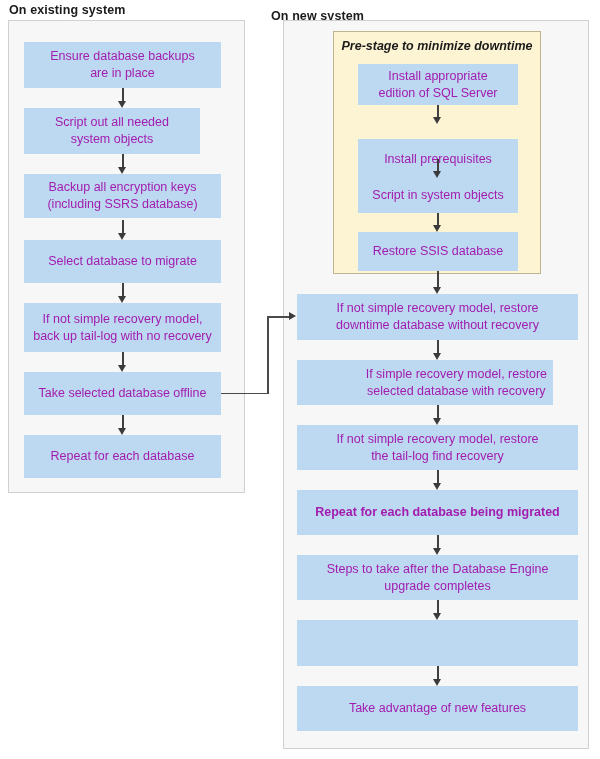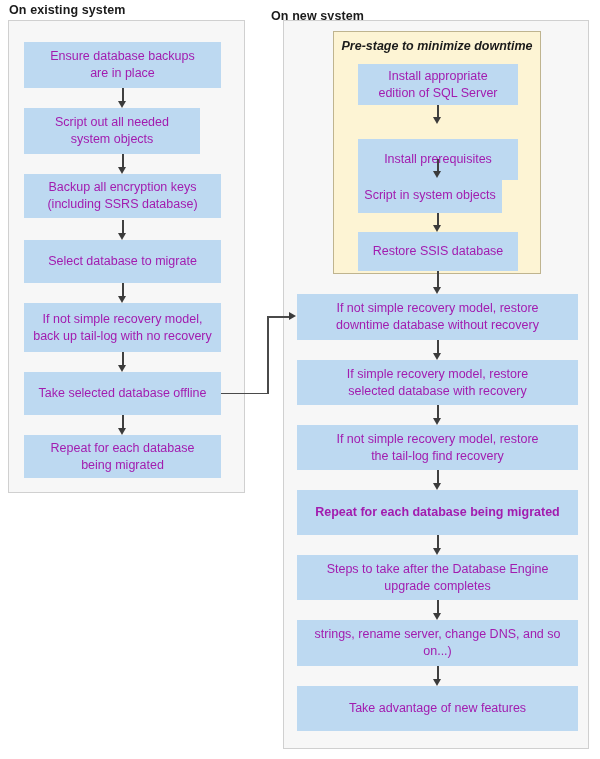--- a/index.html
+++ b/index.html
@@ -197,21 +197,20 @@
     </span>
   </div>
   <div class="arrow-v" style="left:118px; top:415px; height:20px;">
     <div class="shaft" style="height:13px;"></div>
       <div class="head"></div>
   </div>
 
   <div class="node" style="left:24px; top:435px; width:197px; height:43px;">
     <span>
       <span>Repeat for each database</span>
-      <span>being migrated</span>
     </span>
   </div>
 
   <div class="conn-seg" style="left:221px; top:392.5px; width:48px; height:1.6px;"></div>
   <div class="conn-seg" style="left:267.4px; top:316px; width:1.6px; height:77px;"></div>
   <div class="conn-seg" style="left:267.4px; top:316px; width:22px; height:1.6px;"></div>
   <div class="conn-head" style="left:289px; top:312.3px;"></div>
 
   <div class="node" style="left:358px; top:64px; width:160px; height:41px;">
     <span>
@@ -227,21 +226,21 @@
   <div class="node" style="left:358px; top:124px; width:160px; height:41px;margin-top:15px;">
     <span>
       <span>Install prerequisites</span>
     </span>
   </div>
   <div class="arrow-v" style="left:433px; top:159px; height:19px;">
     <div class="shaft" style="height:12px;"></div>
       <div class="head"></div>
   </div>
 
-  <div class="node" style="left:358px; top:178px; width:144px; height:35px;">
+  <div class="node" style="left:358px; top:178px; width:160px; height:35px;">
     <span>
       <span>Script in system objects</span>
     </span>
   </div>
   <div class="arrow-v" style="left:433px; top:213px; height:19px;">
     <div class="shaft" style="height:12px;"></div>
       <div class="head"></div>
   </div>
 
   <div class="node" style="left:358px; top:232px; width:160px; height:39px;">
@@ -258,21 +257,21 @@
     <span>
       <span>If not simple recovery model, restore</span>
       <span>downtime database without recovery</span>
     </span>
   </div>
   <div class="arrow-v" style="left:433px; top:340px; height:20px;">
     <div class="shaft" style="height:13px;"></div>
       <div class="head"></div>
   </div>
 
-  <div class="node" style="left:297px; top:360px; width:281px; height:45px;">
+  <div class="node" style="left:297px; top:360px; width:256px; height:45px;justify-content:flex-end;">
     <span>
       <span>If simple recovery model, restore</span>
       <span>selected database with recovery</span>
     </span>
   </div>
   <div class="arrow-v" style="left:433px; top:405px; height:20px;">
     <div class="shaft" style="height:13px;"></div>
       <div class="head"></div>
   </div>
 
@@ -303,21 +302,20 @@
       <span>upgrade completes</span>
     </span>
   </div>
   <div class="arrow-v" style="left:433px; top:600px; height:20px;">
     <div class="shaft" style="height:13px;"></div>
       <div class="head"></div>
   </div>
 
   <div class="node" style="left:297px; top:620px; width:281px; height:46px;">
     <span>
-      <span>strings, rename server, change DNS, and so on...)</span>
     </span>
   </div>
   <div class="arrow-v" style="left:433px; top:666px; height:20px;">
     <div class="shaft" style="height:13px;"></div>
       <div class="head"></div>
   </div>
 
   <div class="node" style="left:297px; top:686px; width:281px; height:45px;">
     <span>
       <span>Take advantage of new features</span>

